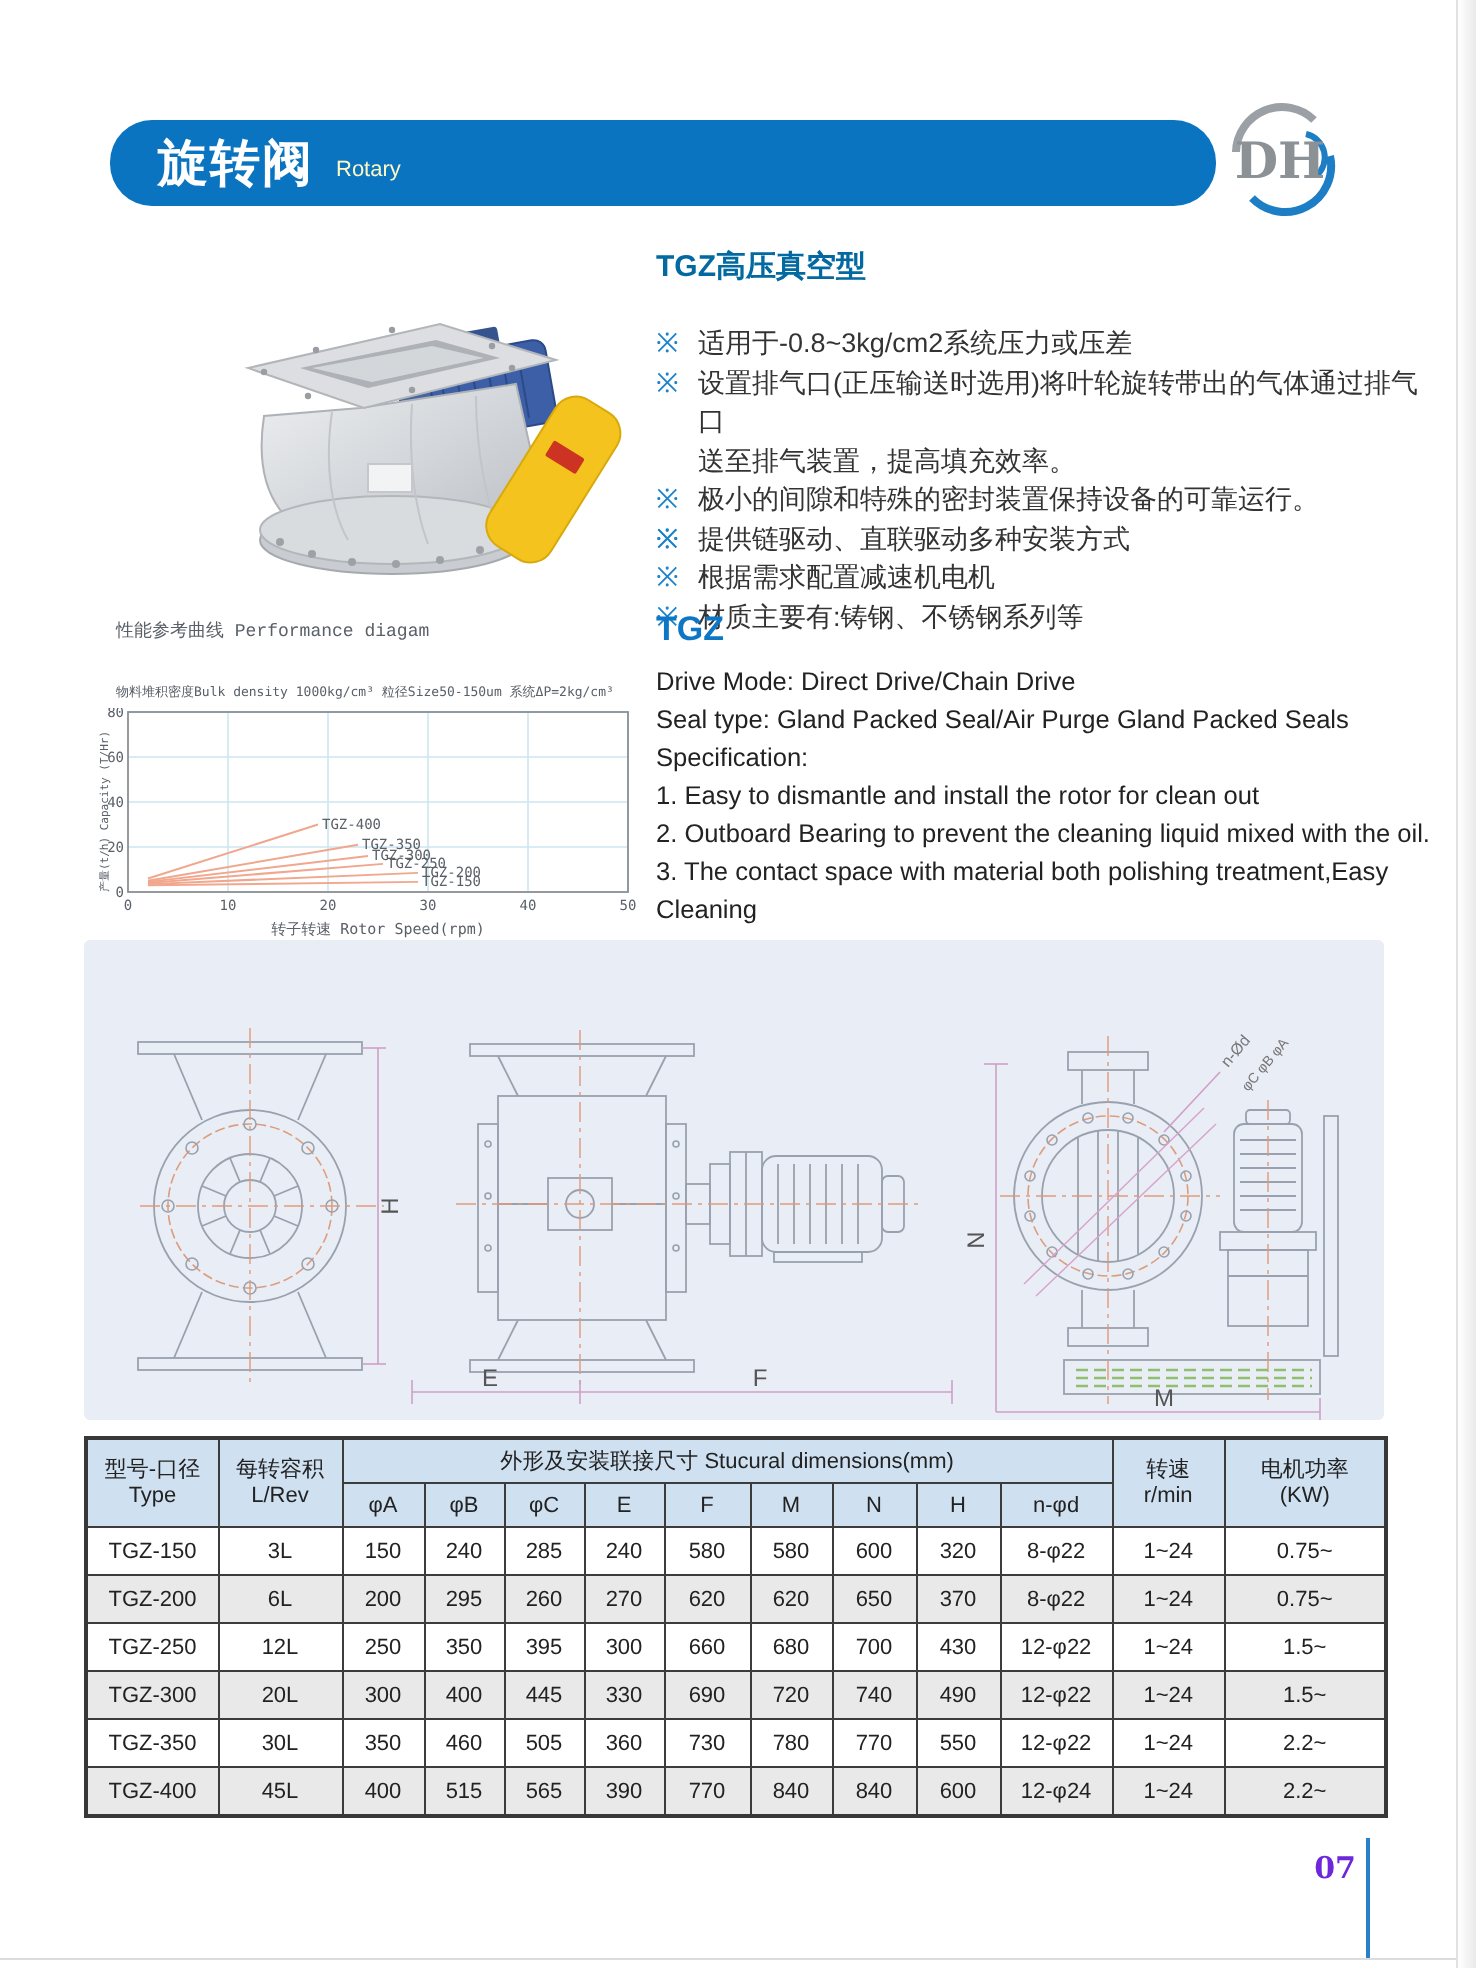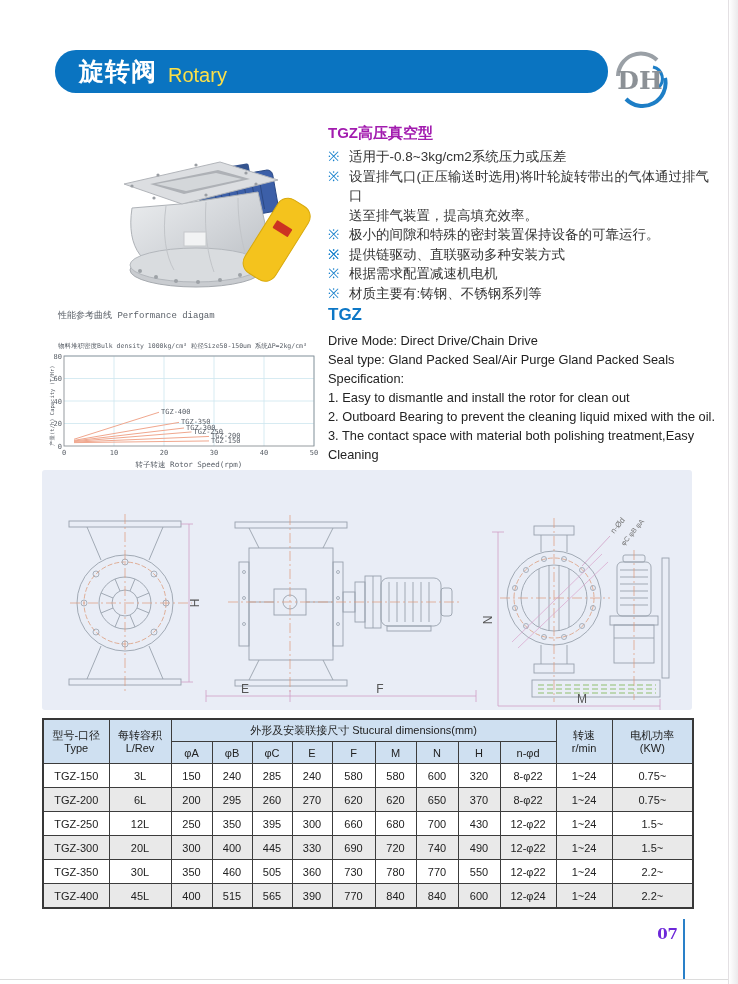--- a/index.html
+++ b/index.html
@@ -1,30 +1,30 @@
 <!DOCTYPE html>
 <html><head>
 <meta charset="utf-8">
 <style>
   html,body{margin:0;padding:0;background:#fafafa;font-family:"Liberation Sans",sans-serif;}
   .page{position:relative;width:738px;height:984px;background:#ffffff;overflow:hidden;}
 
   
-  .banner{position:absolute;left:55px;top:50px;width:553px;height:43px;background:#0a74c1;
+  .banner{position:absolute;left:55px;top:60px;width:553px;height:43px;background:#0a74c1;
           border-radius:21px;display:flex;align-items:center;padding-left:24px;box-sizing:border-box;gap:11px;}
   .banner-zh{color:#fff;font-size:25px;font-weight:bold;letter-spacing:1px;}
-  .banner-en{color:#fde047;font-size:20px;margin-top:7px;}
+  .banner-en{color:#fef9c3;font-size:11px;margin-top:7px;}
   .logo{position:absolute;left:612px;top:51px;width:58px;height:58px;}
 
   
   .photo{position:absolute;left:96px;top:144px;width:222px;height:150px;}
 
   
   .intro{position:absolute;left:328px;top:124px;width:394px;}
-  .intro-title{font-size:15px;font-weight:bold;color:#a21caf;margin:0 0 4px 0;}
+  .intro-title{font-size:15px;font-weight:bold;color:#0369a1;margin:0 0 19px 0;}
   .bullets{list-style:none;margin:0;padding:0;font-size:13.5px;color:#333;}
   .bullets li{position:relative;padding-left:21px;line-height:19.5px;white-space:pre-line;}
   .bullets .mark{position:absolute;left:0;top:0;color:#1b82cc;}
 
   
   .chart{position:absolute;left:48px;top:309px;width:282px;color:#5a6068;
          font-family:"DejaVu Sans Mono","Liberation Mono",monospace;}
   .chart-title{font-size:9px;margin-left:10px;white-space:nowrap;font-family:Liberation Mono, monospace;}
   .chart-sub{font-size:6.5px;margin:20px 0 3px 10px;white-space:nowrap;}
   .chart svg{display:block;}

